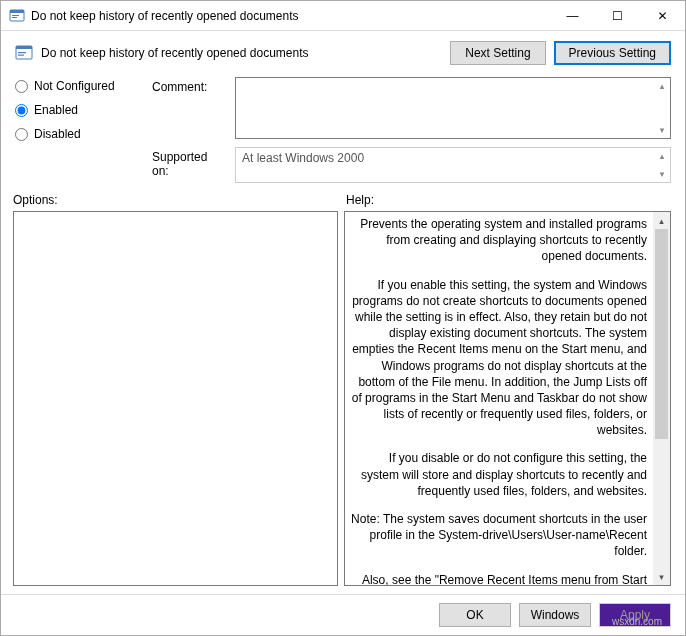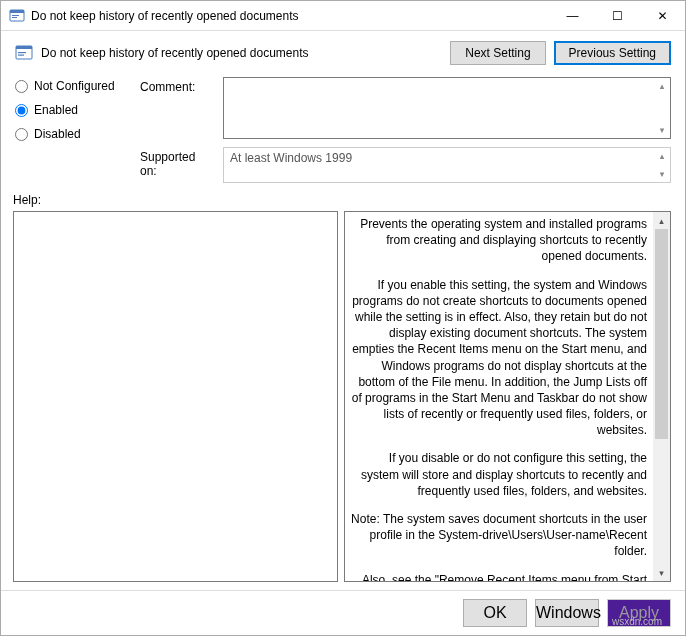--- a/index.html
+++ b/index.html
@@ -68,21 +68,21 @@
     }
     .radio-row {
       display: flex; align-items: center;
       margin-bottom: 10px;
       gap: 6px;
       cursor: pointer;
     }
     .radio-row input { margin: 0; }
     .fields-col { flex: 1; display: flex; flex-direction: column; gap: 8px; }
     .field-row { display: flex; gap: 8px; }
-    .field-label { width: 75px; padding-top: 3px; }
+    .field-label { width: 75px; padding-top: 3px; margin-left: 12px; }
     .comment-box {
       flex: 1;
       border: 1px solid #7a7a7a;
       height: 62px;
       position: relative;
       background: #fff;
     }
     .supported-box {
       flex: 1;
       border: 1px solid #ccc;
@@ -156,26 +156,26 @@
     }
     
     .footer {
       border-top: 1px solid #ddd;
       padding: 8px 14px;
       display: flex;
       justify-content: flex-end;
       gap: 8px;
     }
     .footer-btn {
-      width: 64px;
+      width: 72px;
       padding: 4px 0;
       text-align: center;
       background: #e1e1e1;
       border: 1px solid #adadad;
-      font-size: 16px;
+      font-size: 12px;
       cursor: pointer;
     }
     .footer-btn.disabled {
       color: #9a9a9a;
       border-color: #ccc;
       background: #4c1d95;
       cursor: default;
     }
     .wm {
       position: fixed;
@@ -237,29 +237,30 @@
       <div class="field-label">Comment:</div>
       <div class="comment-box">
         <span></span>
         <span class="scroll-arrow up">▴</span>
         <span class="scroll-arrow down">▾</span>
       </div>
     </div>
     <div class="field-row">
       <div class="field-label">Supported on:</div>
       <div class="supported-box">
-        <span>At least Windows 1999</span>
+        <span>At least Windows 2000</span>
         <span class="scroll-arrow up">▴</span>
         <span class="scroll-arrow down">▾</span>
       </div>
     </div>
   </div>
 </div>
 
 <div class="labels-row">
+  <div class="opt-label">Options:</div>
   <div>Help:</div>
 </div>
 
 <div class="panes-row">
   <div class="options-pane">
     <span></span>
   </div>
   <div class="help-wrap">
     <div class="help-pane">
       <p>Prevents the operating system and installed programs from creating and displaying shortcuts to recently opened documents.</p>

